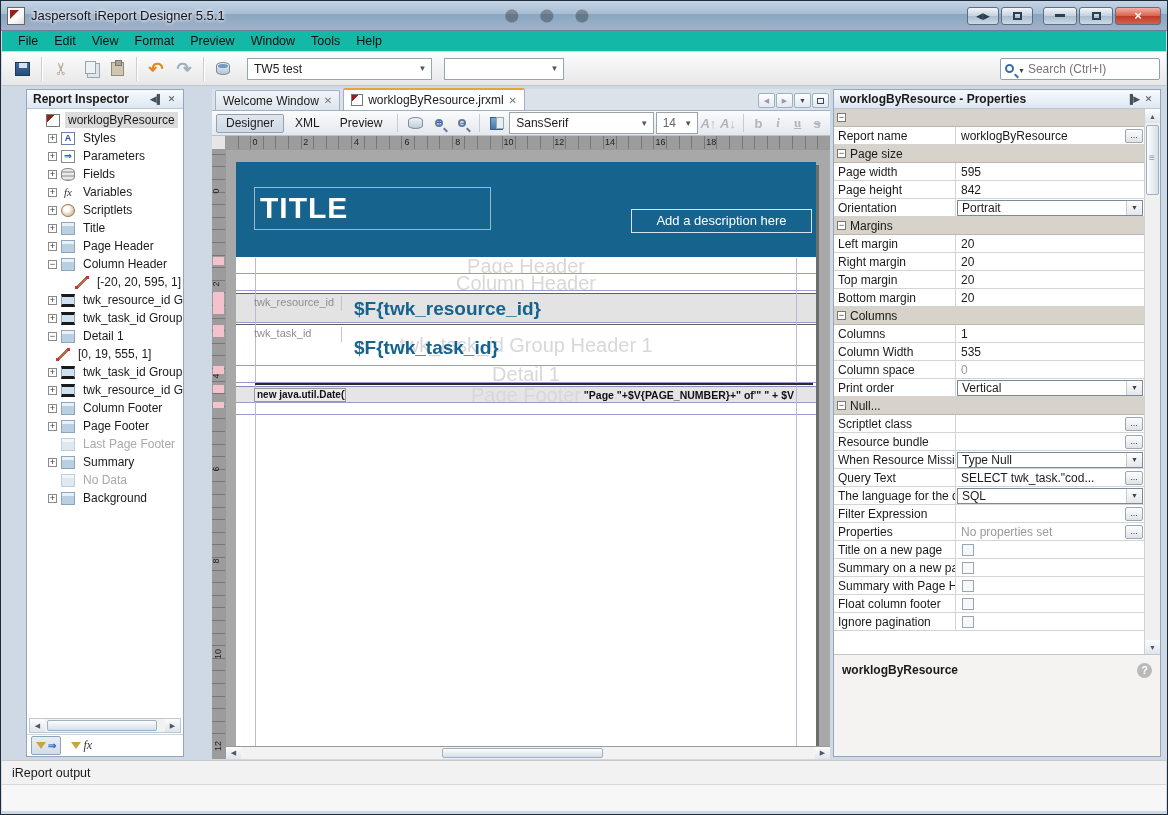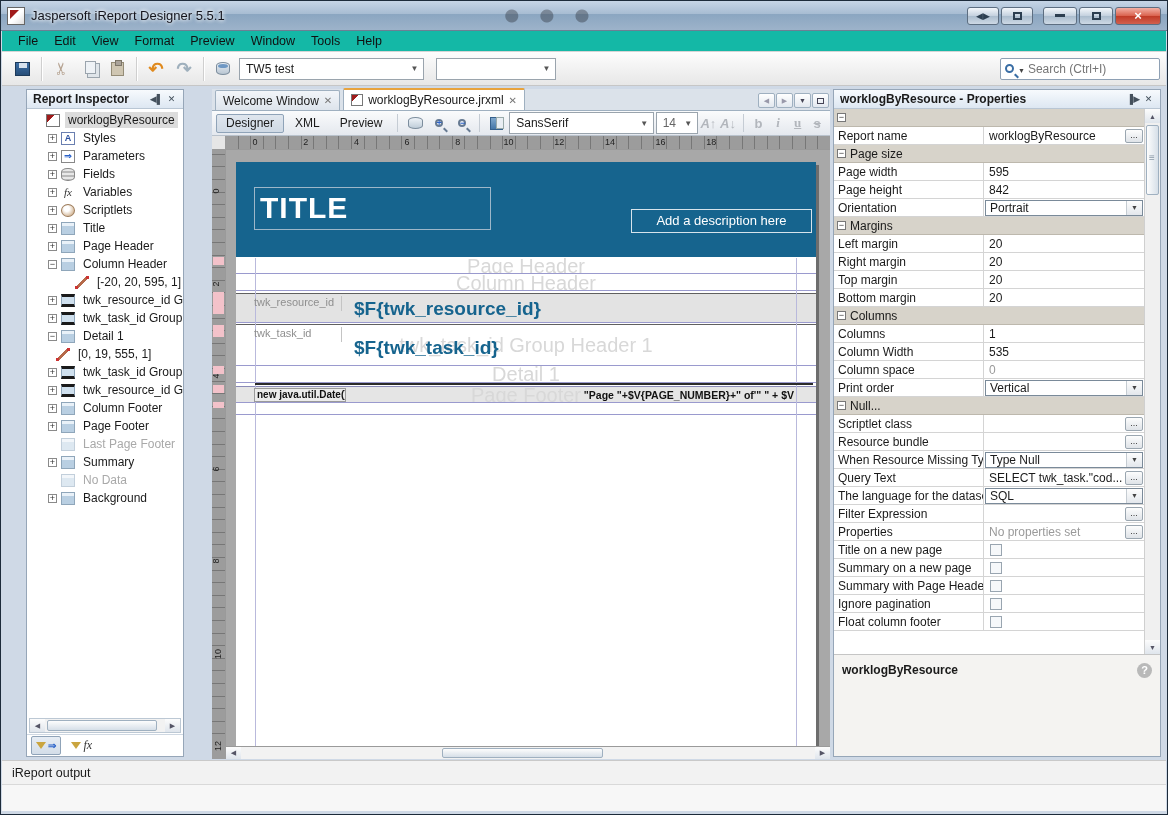--- a/index.html
+++ b/index.html
@@ -52,21 +52,21 @@
   .ico-copy { width:11px; height:13px; background:#eef2f6; border:1px solid #9aa4ad; box-shadow:3px 3px 0 #dfe5ea,3px 3px 0 1px #9aa4ad; margin:-3px -3px 0 0; }
   .ico-paste { width:13px; height:14px; background:#cfc6b2; border:1px solid #948c77; position:relative; }
   .ico-paste::after { content:""; position:absolute; left:3px; top:-3px; width:5px; height:4px; background:#aaa39a; border:1px solid #7d7668; }
   .ico-undo { color:#e08a1e; font-size:18px; font-weight:bold; }
   .ico-redo { color:#9fb0bd; font-size:18px; font-weight:bold; }
   .ico-db { width:14px; height:13px; background:linear-gradient(#e8eef4,#b9c6d2); border:1px solid #7c8d9d; border-radius:50% / 28%; position:relative; }
   .ico-db::after { content:""; position:absolute; left:1px; right:1px; top:1px; height:4px; background:#6f98c4; border-radius:50%; }
   .combo { height:22px; background:#fff; border:1px solid #9aa4ad; display:flex; align-items:center; font-size:12px; }
   .combo .cval { flex:1; padding:0 6px; white-space:nowrap; overflow:hidden; }
   .combo .carrow { width:17px; text-align:center; color:#555; font-size:8px; }
-  .combo.conn { width:185px; margin-left:2px; }
+  .combo.conn { width:185px; margin-left:10px; }
   .combo.empty { width:120px; margin-left:12px; color:#888; }
   .searchbox { margin-left:auto; width:160px; height:22px; background:#fff; border:1px solid #8ea0b4;
     border-radius:2px; display:flex; align-items:center; padding:0 4px; }
   .mag { width:9px; height:9px; border:2px solid #3a6ea5; border-radius:50%; position:relative; flex:none; }
   .mag::after { content:""; position:absolute; width:5px; height:2px; background:#3a6ea5; transform:rotate(45deg); left:7px; top:9px; }
   .searchbox .sarrow { font-size:7px; color:#444; margin:4px 3px 0 4px; }
   .searchbox input { border:0; outline:0; flex:1; width:60px; font-size:12px; color:#777; font-family:inherit; background:transparent; }
 
   
   .left-panel { position:absolute; left:25px; top:88px; width:158px; bottom:57px;
@@ -191,21 +191,21 @@
 
   .canvas-hscroll { position:absolute; left:14px; right:0; bottom:0; height:13px; border-top:1px solid #9a9a9a;
     background:#f2f2f2; display:flex; }
 
   
   .props-body { flex:1; display:flex; overflow:hidden; }
   .props-grid { flex:1; overflow:hidden; border-right:1px solid #cfcfcf; }
   .prop-row { height:18px; display:flex; align-items:stretch; border-bottom:1px solid #d4d4d4; font-size:12px; }
   .prop-row.section { background:#d7d3ca; border-bottom:1px solid #bdb8ad; align-items:center; padding-left:3px; gap:4px; }
   .collapse-box { width:9px; height:9px; border:1px solid #777; background:#fff; font-size:9px; line-height:7px; text-align:center; color:#333; flex:none; }
-  .prop-label { width:150px; flex:none; padding:2px 0 0 4px; border-right:1px solid #d4d4d4; white-space:nowrap; overflow:hidden; }
+  .prop-label { width:122px; flex:none; padding:2px 0 0 4px; border-right:1px solid #d4d4d4; white-space:nowrap; overflow:hidden; }
   .prop-value { flex:1; display:flex; align-items:center; padding-left:5px; white-space:nowrap; overflow:hidden; position:relative; }
   .prop-value .vtext { flex:1; overflow:hidden; white-space:nowrap; }
   .prop-value .vtext.muted { color:#9a9a9a; }
   .dots-btn { flex:none; width:18px; height:14px; margin:0 1px; border:1px solid #9aa6b0; border-radius:2px;
     background:linear-gradient(#fdfdfd,#dfe3e8); font-size:9px; line-height:10px; text-align:center; color:#333; }
   .dd { flex:1; height:16px; margin:0 1px 0 0; border:1px solid #7a8a99; background:#fff; display:flex; align-items:center; }
   .dd .ddval { flex:1; padding-left:4px; overflow:hidden; white-space:nowrap; }
   .dd .ddarr { width:16px; text-align:center; font-size:7px; color:#444; border-left:1px solid #c5ccd2; background:linear-gradient(#fdfdfd,#e3e7ec); align-self:stretch; display:flex; align-items:center; justify-content:center; }
   .chk { width:12px; height:12px; border:1px solid #99a5b0; background:#f6f8fa; margin-left:1px; }
   .props-scroll { width:15px; flex:none; display:flex; flex-direction:column; background:#f0f0f0; }
@@ -753,27 +753,27 @@
               <span class="chk"></span>
             </span>
           </div>
           <div class="prop-row">
             <span class="prop-label">Summary with Page Header an</span>
             <span class="prop-value">
               <span class="chk"></span>
             </span>
           </div>
           <div class="prop-row">
+            <span class="prop-label">Float column footer</span>
+            <span class="prop-value">
+              <span class="chk"></span>
+            </span>
+          </div>
+          <div class="prop-row">
             <span class="prop-label">Ignore pagination</span>
-            <span class="prop-value">
-              <span class="chk"></span>
-            </span>
-          </div>
-          <div class="prop-row">
-            <span class="prop-label">Float column footer</span>
             <span class="prop-value">
               <span class="chk"></span>
             </span>
           </div>
         </div>
       <div class="props-scroll">
         <span class="scroll-arrow">▲</span>
         <span class="vtrack">
             <span class="vthumb"></span>
           </span>

